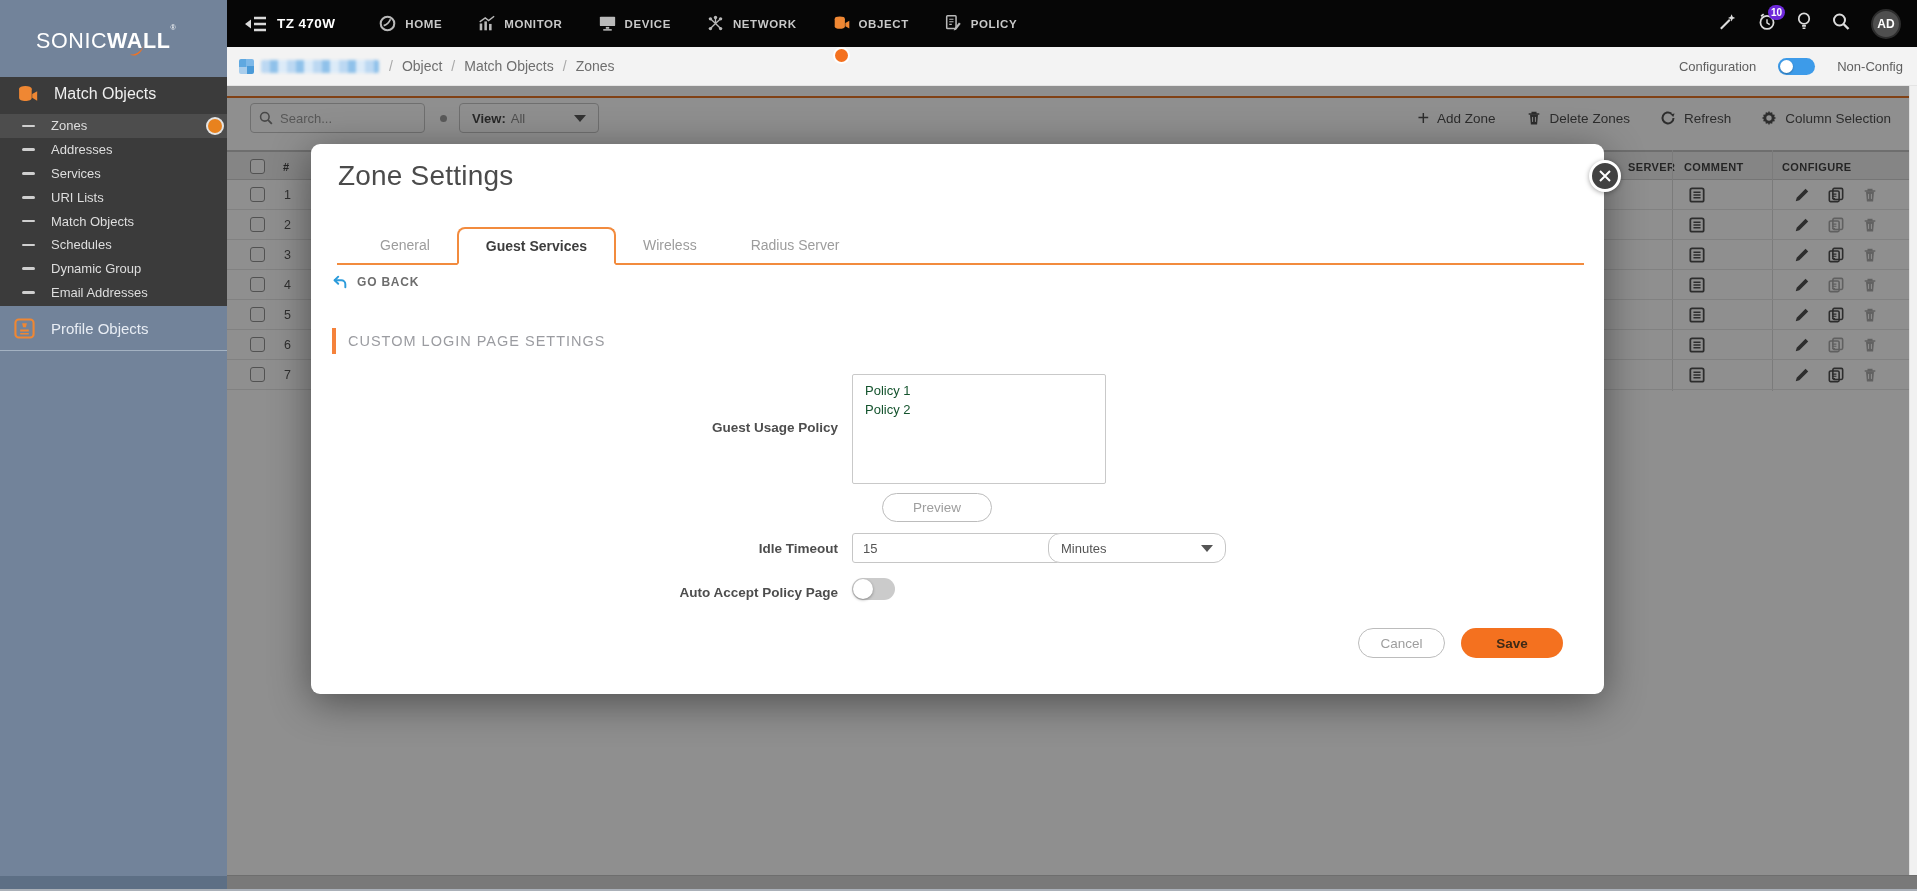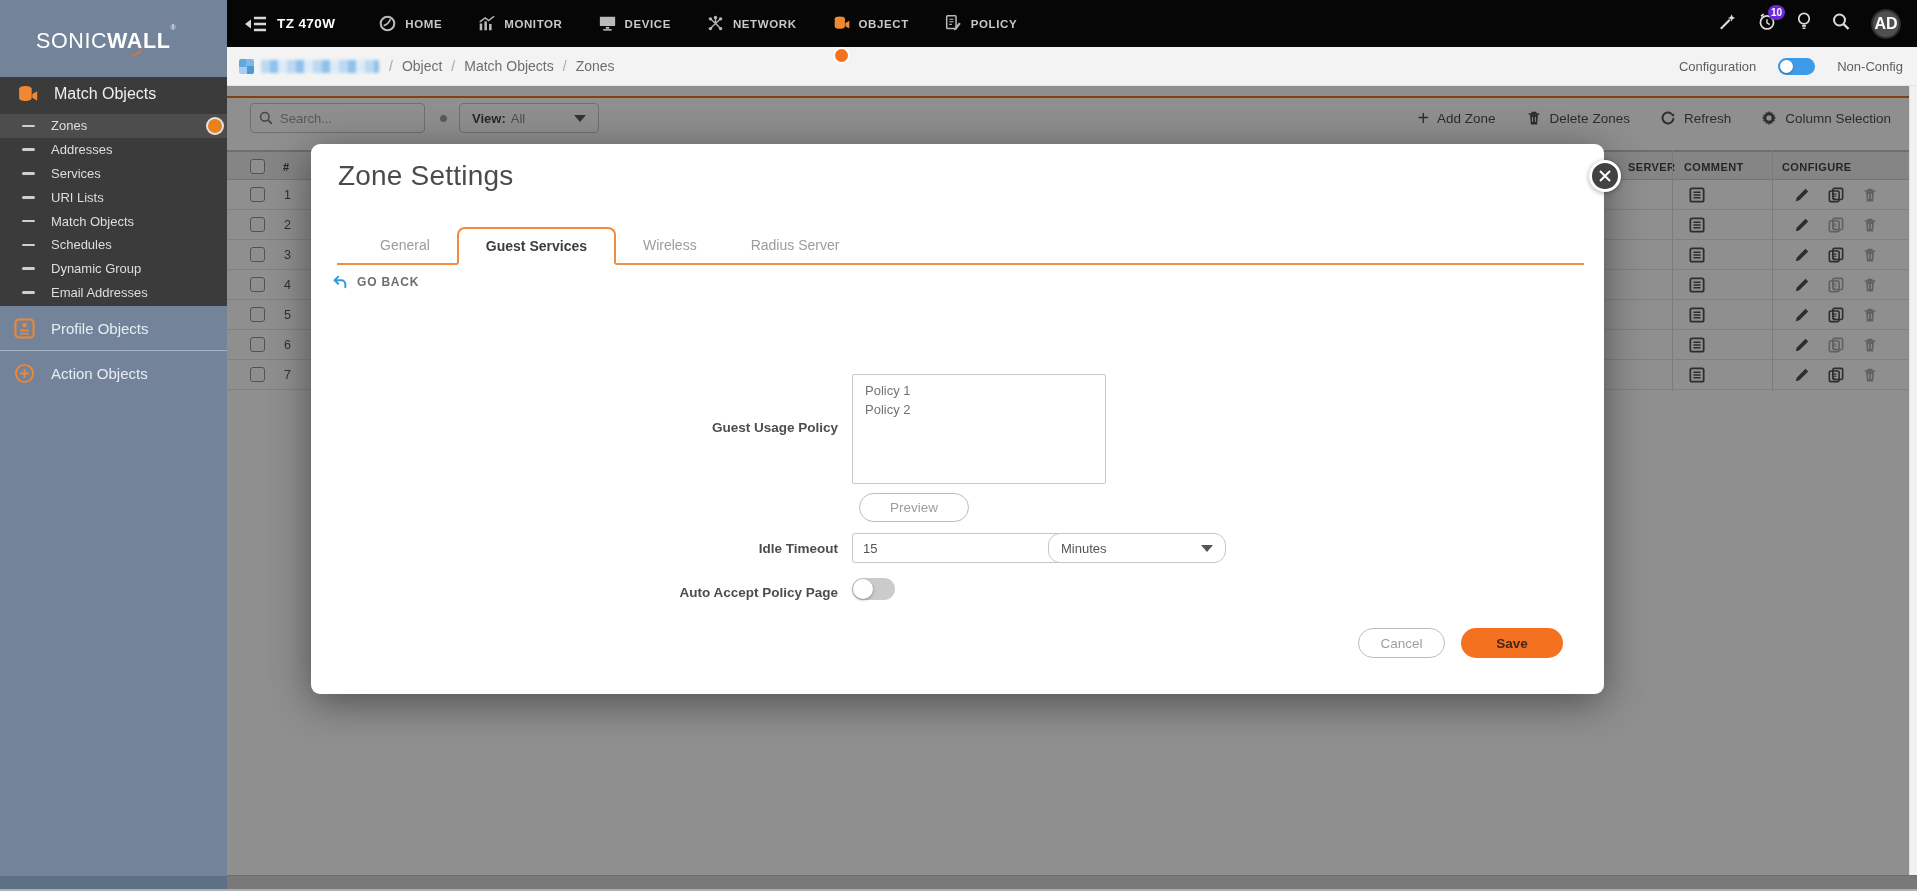--- a/index.html
+++ b/index.html
@@ -36,21 +36,21 @@
   .devname { color:#fff; font-size:13.5px; font-weight:700; letter-spacing:.4px; margin-right:44px; }
   .nav-items { display:flex; align-items:center; gap:36px; }
   .nav-item { position:relative; display:flex; align-items:center; gap:9px; color:#C9C9C9; font-size:11.5px; font-weight:600; letter-spacing:.6px; cursor:pointer; }
   .nav-item svg { width:17px; height:17px; color:#B9B9B9; }
   .nav-item.active svg { color:#EF8733; }
   .nav-dot { position:absolute; left:2px; top:34px; width:13px; height:13px; border-radius:50%; background:#F4711F; box-shadow:0 0 0 2px rgba(255,255,255,.9); z-index:8; }
   .nav-right { margin-left:auto; display:flex; align-items:center; gap:21px; padding-right:16px; }
   .nav-right .tool { position:relative; color:#DCDCDC; cursor:pointer; }
   .nav-right .tool svg { width:18px; height:19px; }
   .badge { position:absolute; top:-7px; right:-9px; min-width:17px; height:15px; border-radius:8px; background:#6d28d9; color:#fff; font-size:10px; font-weight:700; display:flex; align-items:center; justify-content:center; padding:0 3px; }
-  .avatar { width:30px; height:30px; border-radius:50%; background:#4F4F4F; color:#fff; font-size:16px; font-weight:700; display:flex; align-items:center; justify-content:center; border:2px solid #2d2d2d; cursor:pointer; }
+  .avatar { width:30px; height:30px; border-radius:50%; background:#4F4F4F; color:#fff; font-size:12px; font-weight:700; display:flex; align-items:center; justify-content:center; border:2px solid #2d2d2d; cursor:pointer; }
 
   
   .crumbbar { position:absolute; left:227px; top:47px; right:0; height:39px; background:#F3F3F3; border-bottom:1px solid #E4E4E4; display:flex; align-items:center; padding:0 14px 0 12px; z-index:2; }
   .bc-icon { width:15px; height:15px; border-radius:2px; margin-right:7px;
     background:conic-gradient(#7DB8E8 25%, #4A9AD8 0 50%, #A8CDEC 0 75%, #5FA8E0 0); filter:blur(.7px); }
   .redact { width:118px; height:13px; border-radius:2px; margin-right:10px;
     background:repeating-linear-gradient(90deg,#BCD8F2 0 9px,#8FC1EA 9px 17px,#DCEBF8 17px 26px); filter:blur(1.6px); }
   .crumbs { display:flex; align-items:center; gap:9px; font-size:14px; color:#6F6F6F; }
   .crumbs .sep { color:#A8A8A8; }
   .crumbs .seg { cursor:pointer; }
@@ -102,23 +102,23 @@
   .tab { padding:0 27px; display:flex; align-items:center; font-size:14px; color:#9C9C9C; cursor:pointer; }
   .tab:first-child { margin-left:16px; }
   .tab.active { border:2px solid #F28B3E; border-bottom:2px solid #fff; border-radius:8px 8px 0 0; margin-bottom:-2px; background:#fff; color:#3D3D3D; font-weight:700; }
   .goback { position:absolute; left:21px; top:130px; display:flex; align-items:center; gap:9px; font-size:12px; font-weight:700; letter-spacing:.8px; color:#6E6E6E; cursor:pointer; }
   .goback svg { width:16px; height:16px; color:#2D9CDB; }
   .msection { position:absolute; left:21px; top:184px; display:flex; align-items:center; gap:12px; }
   .msection .bar { width:4px; height:26px; background:#F5823B; }
   .msection .mtxt { font-size:14.5px; color:#9B9CA1; letter-spacing:1px; }
   .flabel { position:absolute; left:0; width:527px; text-align:right; font-size:13.5px; font-weight:700; color:#4D4D4D; }
   .listbox { position:absolute; left:541px; top:230px; width:254px; height:110px; border:1px solid #C9C9C9; border-radius:2px; background:#fff; padding:7px 12px; overflow:hidden; cursor:pointer; }
-  .listbox .opt { font-size:13px; color:#737373; line-height:1.45; }
+  .listbox .opt { font-size:13px; color:#14532d; line-height:1.45; }
   .btn-pill { position:absolute; height:30px; border-radius:16px; border:1.5px solid #BCBCBC; background:#fff; color:#9E9E9E; font-size:13.5px; font-family:inherit; display:flex; align-items:center; justify-content:center; cursor:pointer; }
-  .btn-preview { left:548px; top:349px; width:110px; height:29px; }
+  .btn-preview { left:571px; top:349px; width:110px; height:29px; }
   .idle-input { position:absolute; left:541px; top:389px; width:213px; height:30px; border:1px solid #C6C6C6; border-radius:3px; font-size:13px; color:#555; padding-left:10px; font-family:inherit; outline:none; }
   .unit-dd { position:absolute; left:737px; top:389px; width:178px; height:30px; border:1px solid #C6C6C6; border-radius:12px; display:flex; align-items:center; padding:0 12px; font-size:13px; color:#555; cursor:pointer; background:#fff; }
   .switch { position:absolute; left:541px; top:434px; width:43px; height:22px; border-radius:11px; background:#CBCBCB; cursor:pointer; }
   .switch .knob { position:absolute; top:1px; width:20px; height:20px; border-radius:50%; background:#fff; box-shadow:0 1px 3px rgba(0,0,0,.35); }
   .switch[data-state="off"] .knob { left:1px; }
   .btn-cancel { left:1047px; top:484px; width:87px; }
   .btn-save { position:absolute; left:1150px; top:484px; width:102px; height:30px; border-radius:16px; border:0; background:#F4711F; color:#3E2A16; font-size:13.5px; font-weight:700; font-family:inherit; display:flex; align-items:center; justify-content:center; cursor:pointer; }
 
   .win-edge { position:absolute; left:0; right:0; bottom:0; height:2px; background:#AAB0B8; z-index:20; }
 </style>
@@ -278,26 +278,20 @@
             <span>Email Addresses</span>
           </div>
       </div>
     </div>
     <div class="side-bottom">
       <div class="side-group bordered">
         <svg>
             <use href="#s-profile"></use>
           </svg>
         <span>Profile Objects</span>
-      </div>
-      <div class="side-group">
-        <svg>
-            <use href="#s-action"></use>
-          </svg>
-        <span>Action Objects</span>
       </div>
     </div>
     <div class="side-foot"></div>
   </aside>
 
   <header class="topbar">
     <div class="nav-left">
       <svg class="collapse-ic">
           <use href="#s-collapse"></use>
         </svg>
@@ -564,20 +558,24 @@
       <span class="tab">Radius Server</span>
     </div>
 
     <div class="goback">
       <svg>
           <use href="#s-back"></use>
         </svg>
       <span>GO BACK</span>
     </div>
 
+    <div class="msection">
+      <span class="bar"></span>
+      <span class="mtxt">CUSTOM LOGIN PAGE SETTINGS</span>
+    </div>
 
     <span class="flabel" style="top:276px">Guest Usage Policy</span>
     <div class="listbox">
       <div class="opt">Policy 1</div>
       <div class="opt">Policy 2</div>
     </div>
     <button class="btn-pill btn-preview">Preview</button>
 
     <span class="flabel" style="top:397px">Idle Timeout</span>
     <input class="idle-input" value="15" style="">

